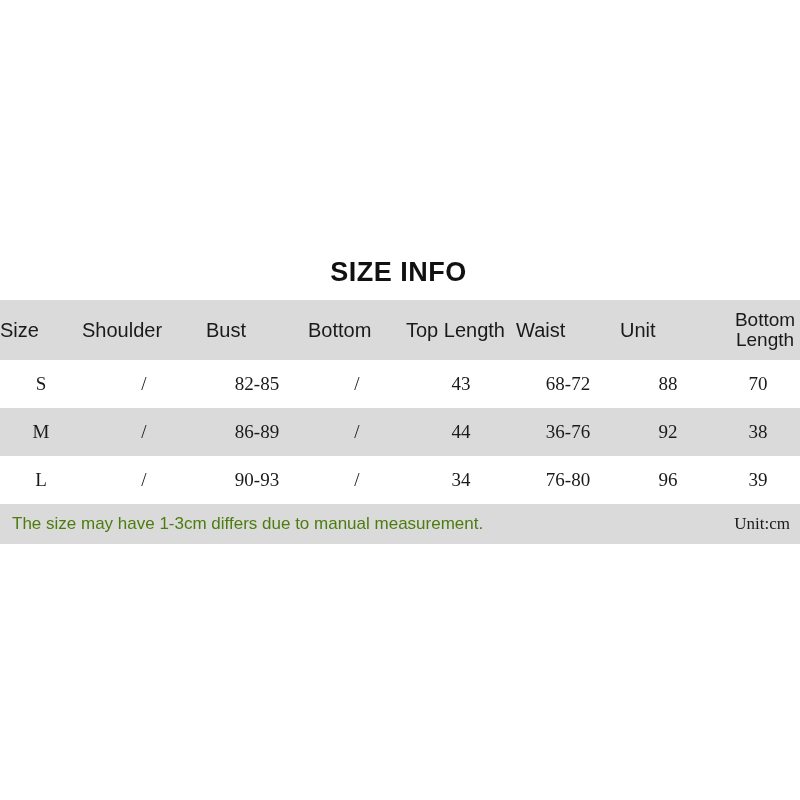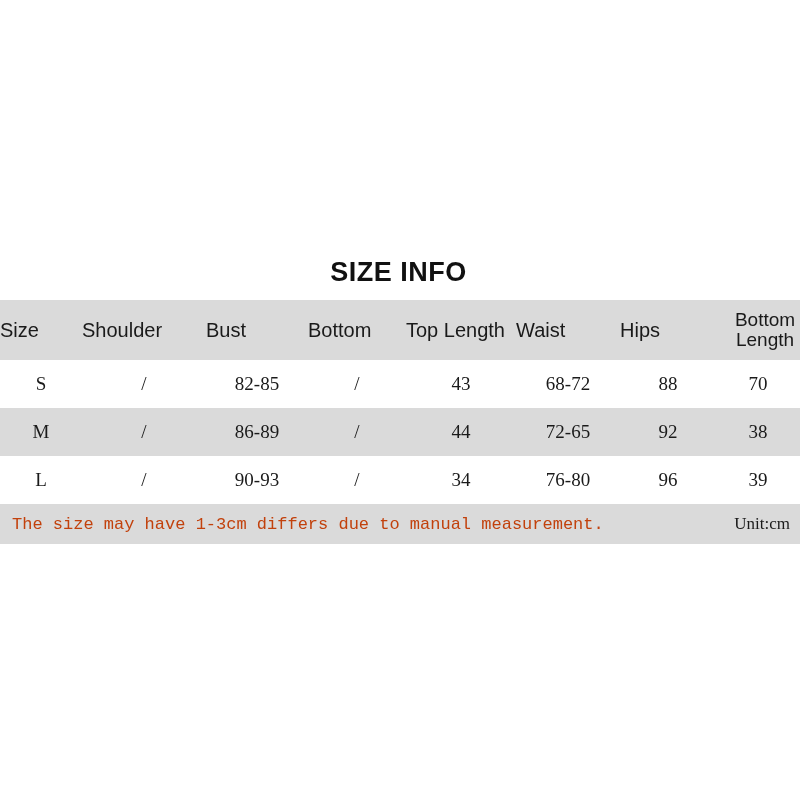--- a/index.html
+++ b/index.html
@@ -95,23 +95,23 @@
     height: 40px;
     background: #dadada;
     display: flex;
     align-items: center;
     justify-content: space-between;
     box-sizing: border-box;
     padding: 0 10px 0 12px;
   }
 
   .note-text {
-    font-family: Liberation Mono, monospace;
+    font-family: Liberation Sans, sans-serif;
     font-size: 17px;
-    color: #c2410c;
+    color: #4d7c0f;
     white-space: nowrap;
   }
 
   .note-unit {
     font-family: "Liberation Serif", serif;
     font-size: 17px;
     color: #1a1a1a;
     white-space: nowrap;
     margin-left: 23px;
   }
@@ -138,21 +138,21 @@
       </colgroup>
 
       <thead>
         <tr>
           <th>Size</th>
           <th>Shoulder</th>
           <th>Bust</th>
           <th>Bottom</th>
           <th>Top Length</th>
           <th>Waist</th>
-          <th>Hips</th>
+          <th>Unit</th>
           <th class="wrap-head">Bottom Length</th>
         </tr>
       </thead>
 
       <tbody>
         <tr class="row-odd">
           <td>S</td>
           <td>/</td>
           <td>82-85</td>
           <td>/</td>
@@ -160,21 +160,21 @@
           <td>68-72</td>
           <td>88</td>
           <td>70</td>
         </tr>
         <tr class="row-even">
           <td>M</td>
           <td>/</td>
           <td>86-89</td>
           <td>/</td>
           <td>44</td>
-          <td>72-65</td>
+          <td>36-76</td>
           <td>92</td>
           <td>38</td>
         </tr>
         <tr class="row-odd">
           <td>L</td>
           <td>/</td>
           <td>90-93</td>
           <td>/</td>
           <td>34</td>
           <td>76-80</td>

